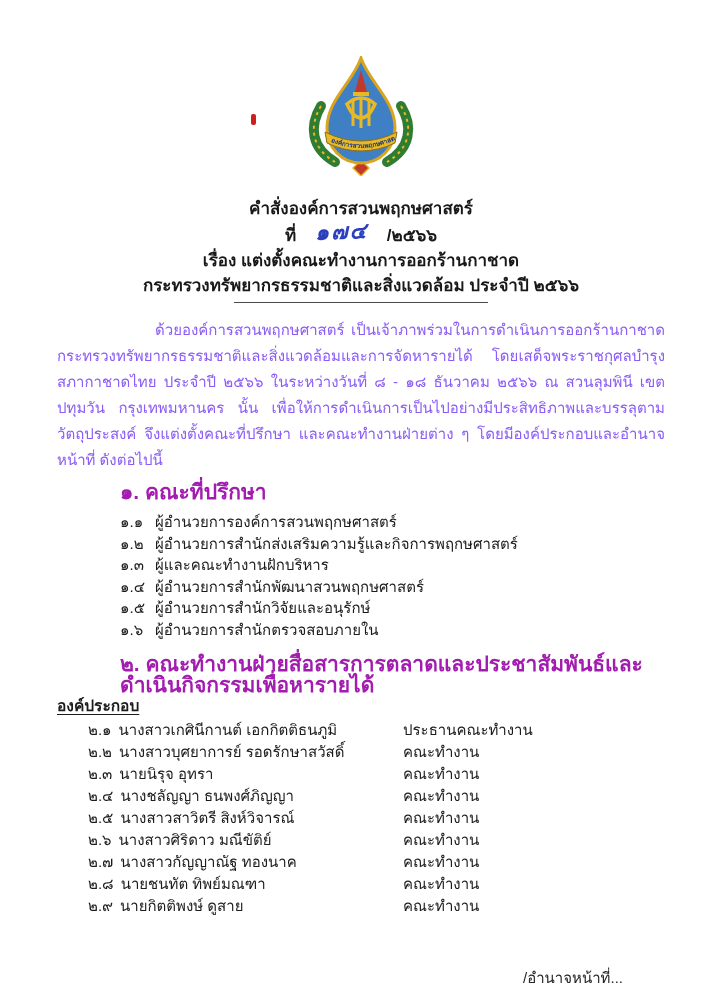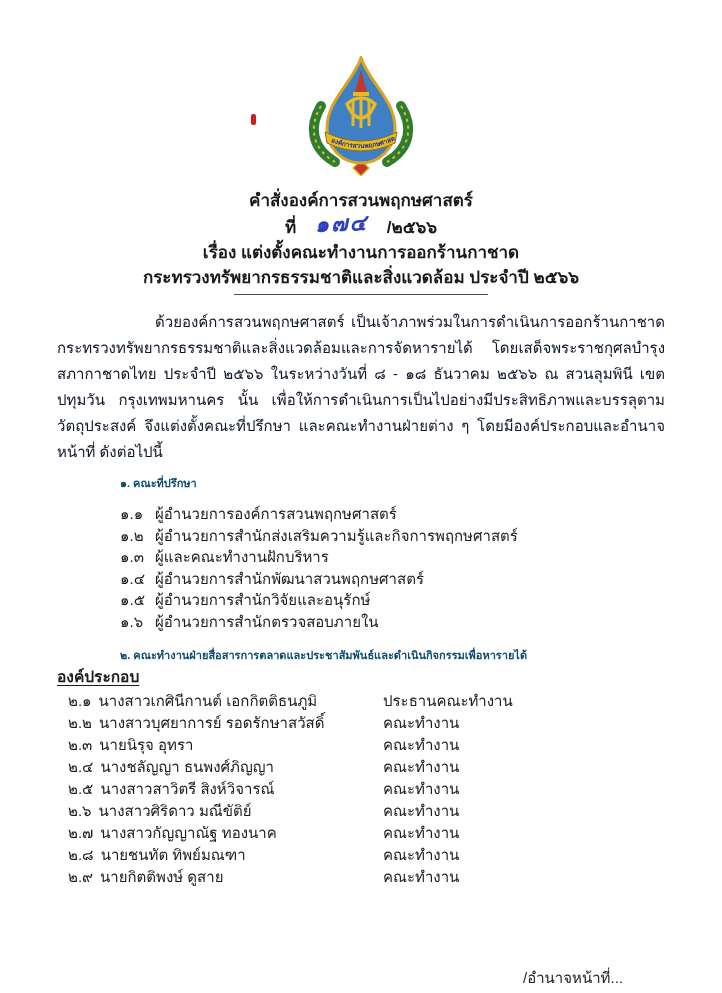--- a/index.html
+++ b/index.html
@@ -4,41 +4,41 @@
 <style>
   html,body{margin:0;padding:0;}
   body{
     width:722px;height:993px;background:#ffffff;position:relative;overflow:hidden;
     font-family:"Liberation Sans","DejaVu Sans",sans-serif;
     color:#1c1c1c;
   }
   .page{position:relative;width:722px;height:993px;}
   .logo-wrap{margin-top:56px;text-align:center;}
   .red-speck{position:absolute;left:251px;top:58px;width:5px;height:11px;background:#cc1f1f;border-radius:2px;}
-  .title-block{margin-top:8px;text-align:center;font-weight:bold;font-size:17px;line-height:25px;color:#181818;}
+  .title-block{margin-top:16px;text-align:center;font-weight:bold;font-size:17px;line-height:25px;color:#181818;}
   .order-line{font-size:17px;}
   .hand-no{
     color:#2b3fbf;font-size:22px;font-style:italic;font-weight:600;letter-spacing:2px;
     display:inline-block;transform:rotate(-2deg) translateY(-2px);margin:0 10px 0 14px;
   }
   .order-suffix{display:inline-block;margin-left:4px;}
   .divider{width:254px;margin:3px auto 0;border-bottom:1.6px solid #4a4a4a;height:1px;}
   .body-par{
     margin:14px 57px 0 57px;font-size:15px;line-height:26px;text-align:justify;
-    text-indent:98px;color:#0f172a;
+    text-indent:98px;color:#8b5cf6;
   }
   .section{margin-left:120px;margin-right:57px;}
   .sec1{margin-top:8px;}
-  .sec-heading{font-weight:bold;font-size:11px;line-height:21px;color:#0c4a6e;}
+  .sec-heading{font-weight:bold;font-size:21px;line-height:21px;color:#a21caf;}
   .list{margin-top:9px;}
   .item-row{font-size:15px;line-height:21.5px;white-space:nowrap;}
   .item-no{display:inline-block;width:35px;}
   .sec2{margin-top:13px;}
   .sec2-sub{margin-left:57px;margin-top:0;font-weight:bold;font-size:15.5px;line-height:22px;text-decoration:underline;text-underline-offset:3px;}
-  .members{margin-top:2px;margin-left:68px;}
+  .members{margin-top:2px;margin-left:88px;}
   .member-row{position:relative;font-size:15px;line-height:22px;white-space:nowrap;}
   .m-no{margin-right:7px;}
   .m-role{position:absolute;left:315px;top:0;}
   .footer-note{position:absolute;top:910px;right:99px;font-size:15px;color:#262626;}
 </style>
 </head>
 <body>
 
 <div class="page">
 

